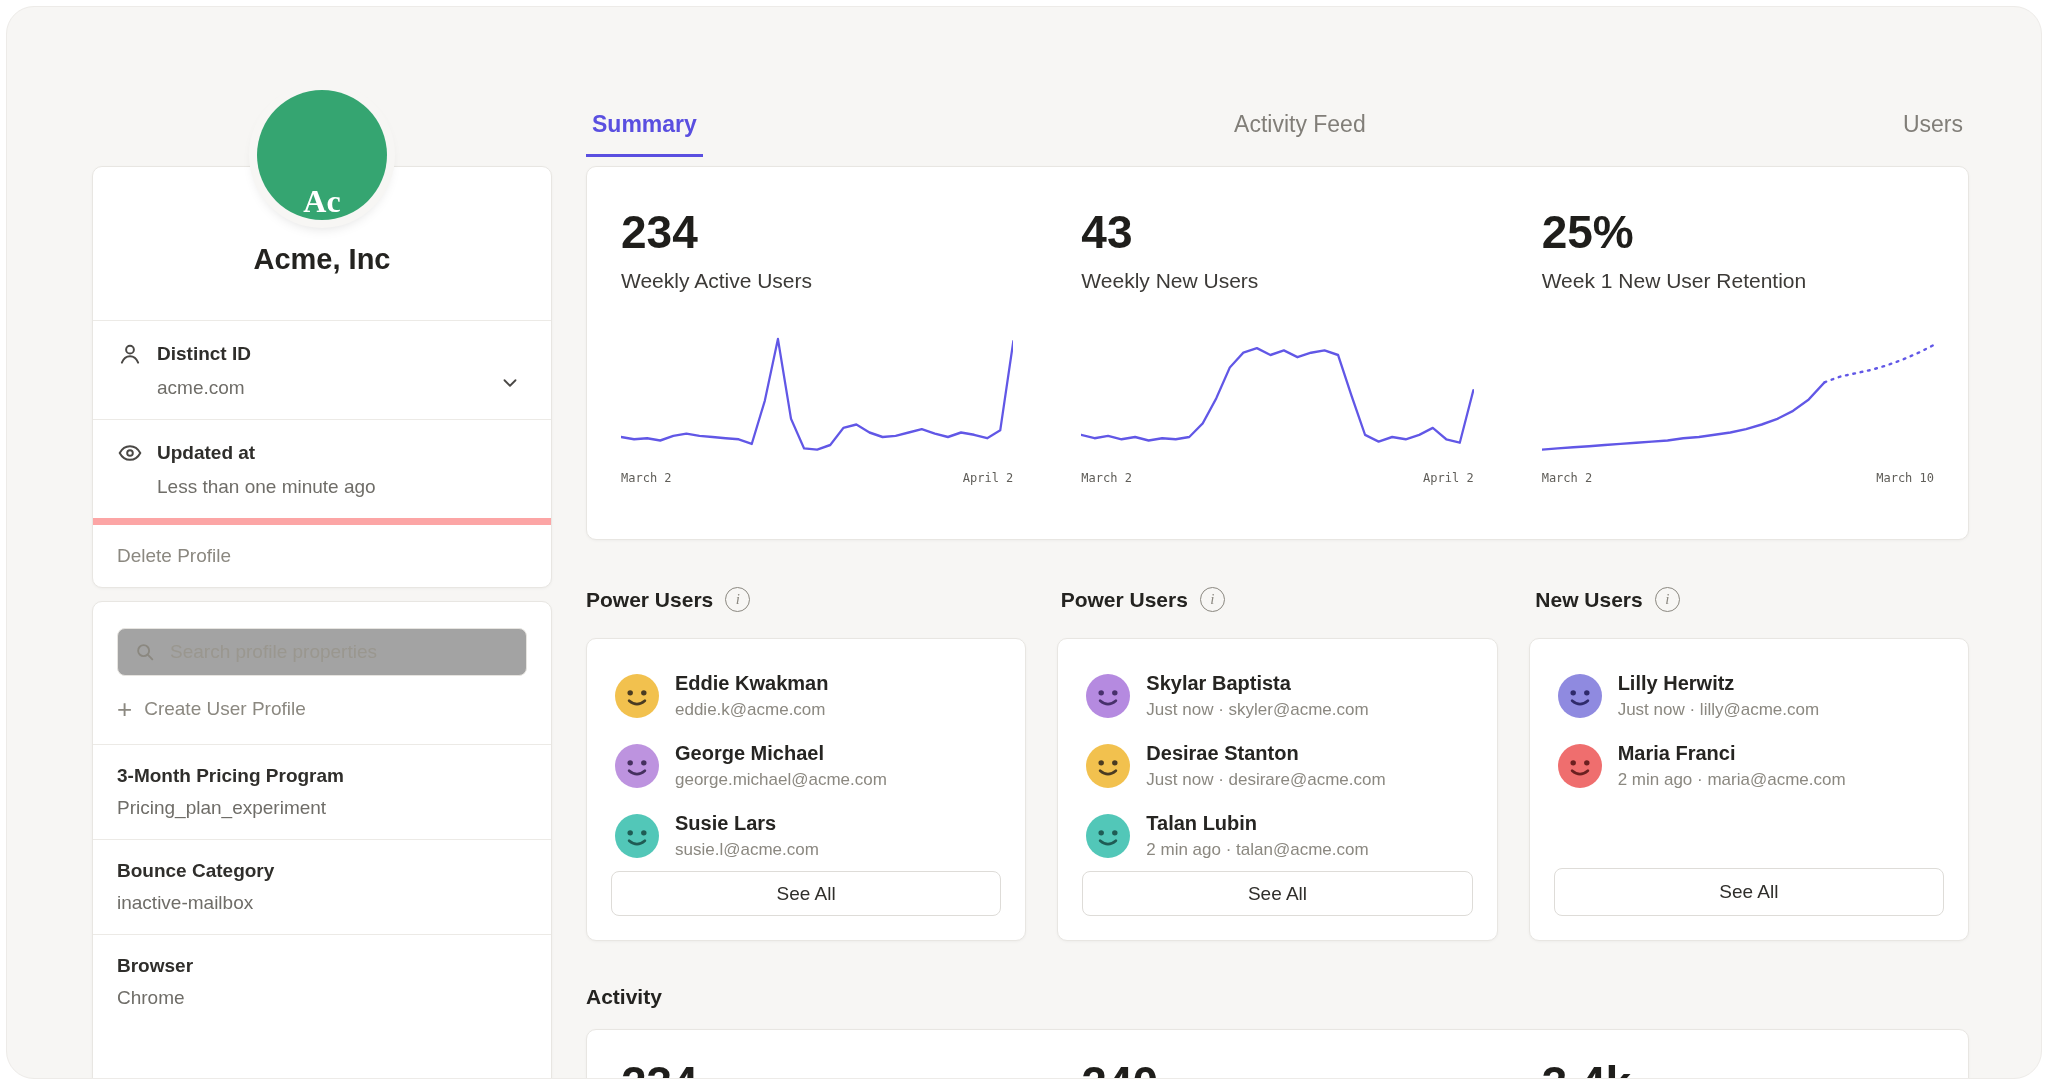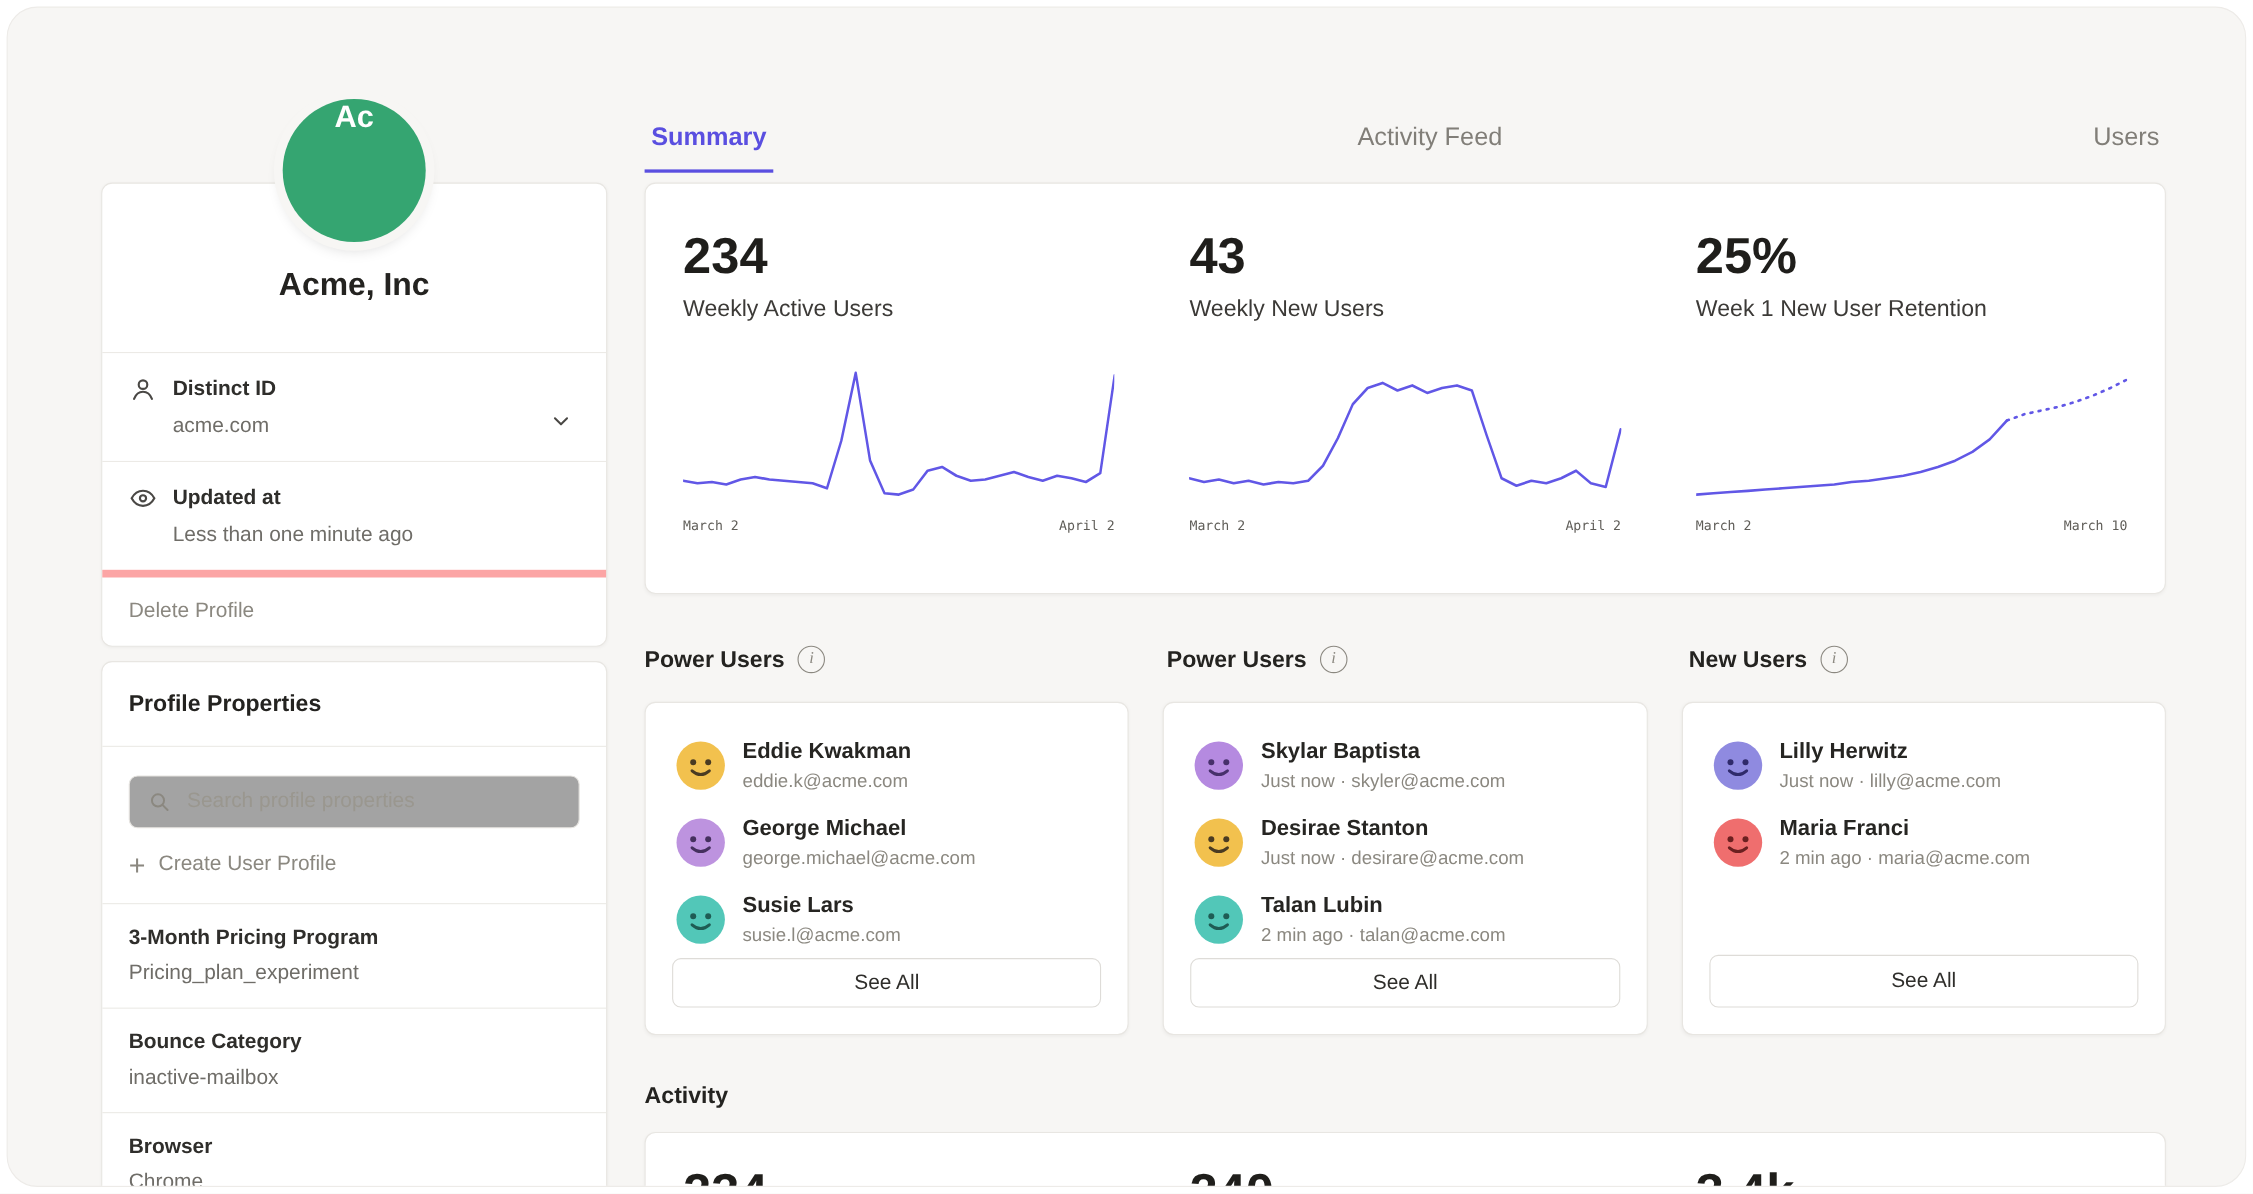--- a/index.html
+++ b/index.html
@@ -9,23 +9,24 @@
   }
   .frame{
     position:absolute;inset:6px;background:#f7f6f4;border:1px solid #edebe8;
     border-radius:28px;overflow:hidden;
   }
   .card{background:#fff;border:1px solid #e8e6e2;border-radius:10px;box-shadow:0 1px 3px rgba(20,20,20,0.04);}
 
   
   .org-avatar{
     position:absolute;left:250px;top:83px;width:130px;height:130px;border-radius:50%;
-    display:flex;align-items:flex-start;justify-content:center;color:#fff;
-    font-size:28px;font-weight:bold;z-index:5;
+    display:flex;align-items:flex-end;justify-content:center;color:#fff;
+    font-size:32px;font-weight:bold;z-index:5;
     box-shadow:0 0 0 8px #f7f6f4,0 6px 14px rgba(0,0,0,0.18);
+    font-family:Liberation Serif, serif;
   }
   .identity-card{position:absolute;left:85px;top:159px;width:460px;box-sizing:border-box;}
   .org-name{padding-top:76px;text-align:center;font-size:29px;font-weight:bold;color:#242320;margin-bottom:44px;}
   .field-row{
     border-top:1px solid #eceae6;padding:20px 24px;display:grid;
     grid-template-columns:40px 1fr 34px;grid-template-rows:auto auto;align-items:center;
   }
   .f-icon{grid-column:1;grid-row:1;color:#4a4845;display:flex;align-items:center;}
   .f-label{grid-column:2;grid-row:1;font-size:19px;font-weight:bold;color:#2f2e2b;}
   .f-value{grid-column:2;grid-row:2;font-size:19px;color:#6f6d68;margin-top:10px;}
@@ -133,21 +134,20 @@
         </svg>
       </span>
       <div class="f-label">Updated at</div>
       <div class="f-value">Less than one minute ago</div>
     </div>
 
     <div class="delete-row">Delete Profile</div>
   </div>
 
   <div class="card props-card">
-    <div class="props-title">Profile Properties</div>
 
     <div class="search-box">
       <span style="display:flex;color:#8b8880;">
         <svg width="22" height="22" viewBox="0 0 24 24" fill="none" stroke="currentColor" stroke-width="2" stroke-linecap="round">
           <circle cx="10.5" cy="10.5" r="6"></circle>
           <line x1="15.2" y1="15.2" x2="20" y2="20"></line>
         </svg>
       </span>
       <input type="text" placeholder="Search profile properties" style="">
     </div>

